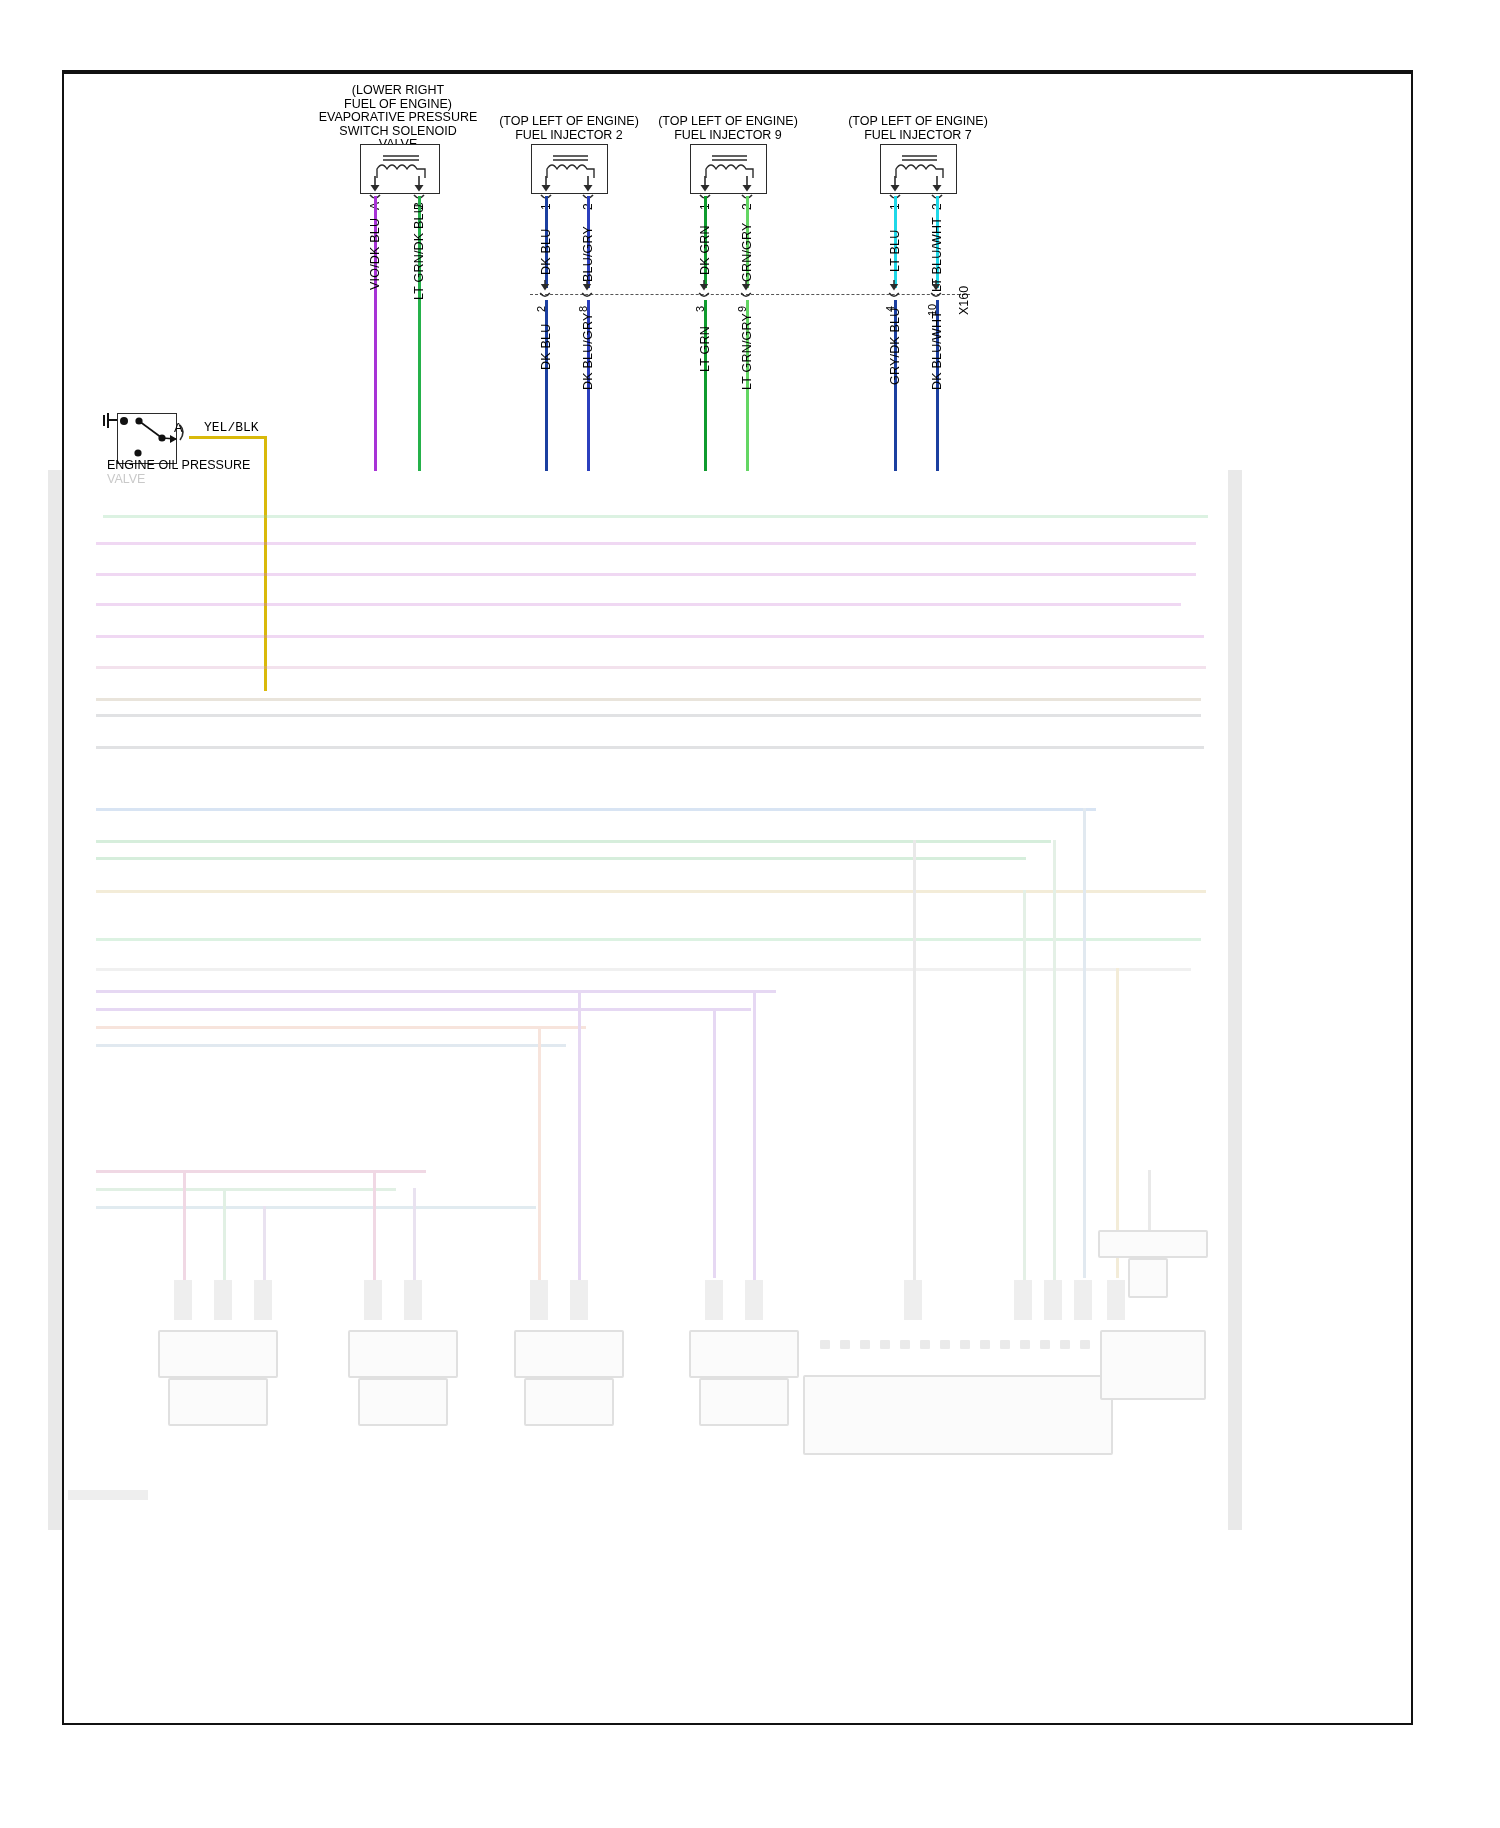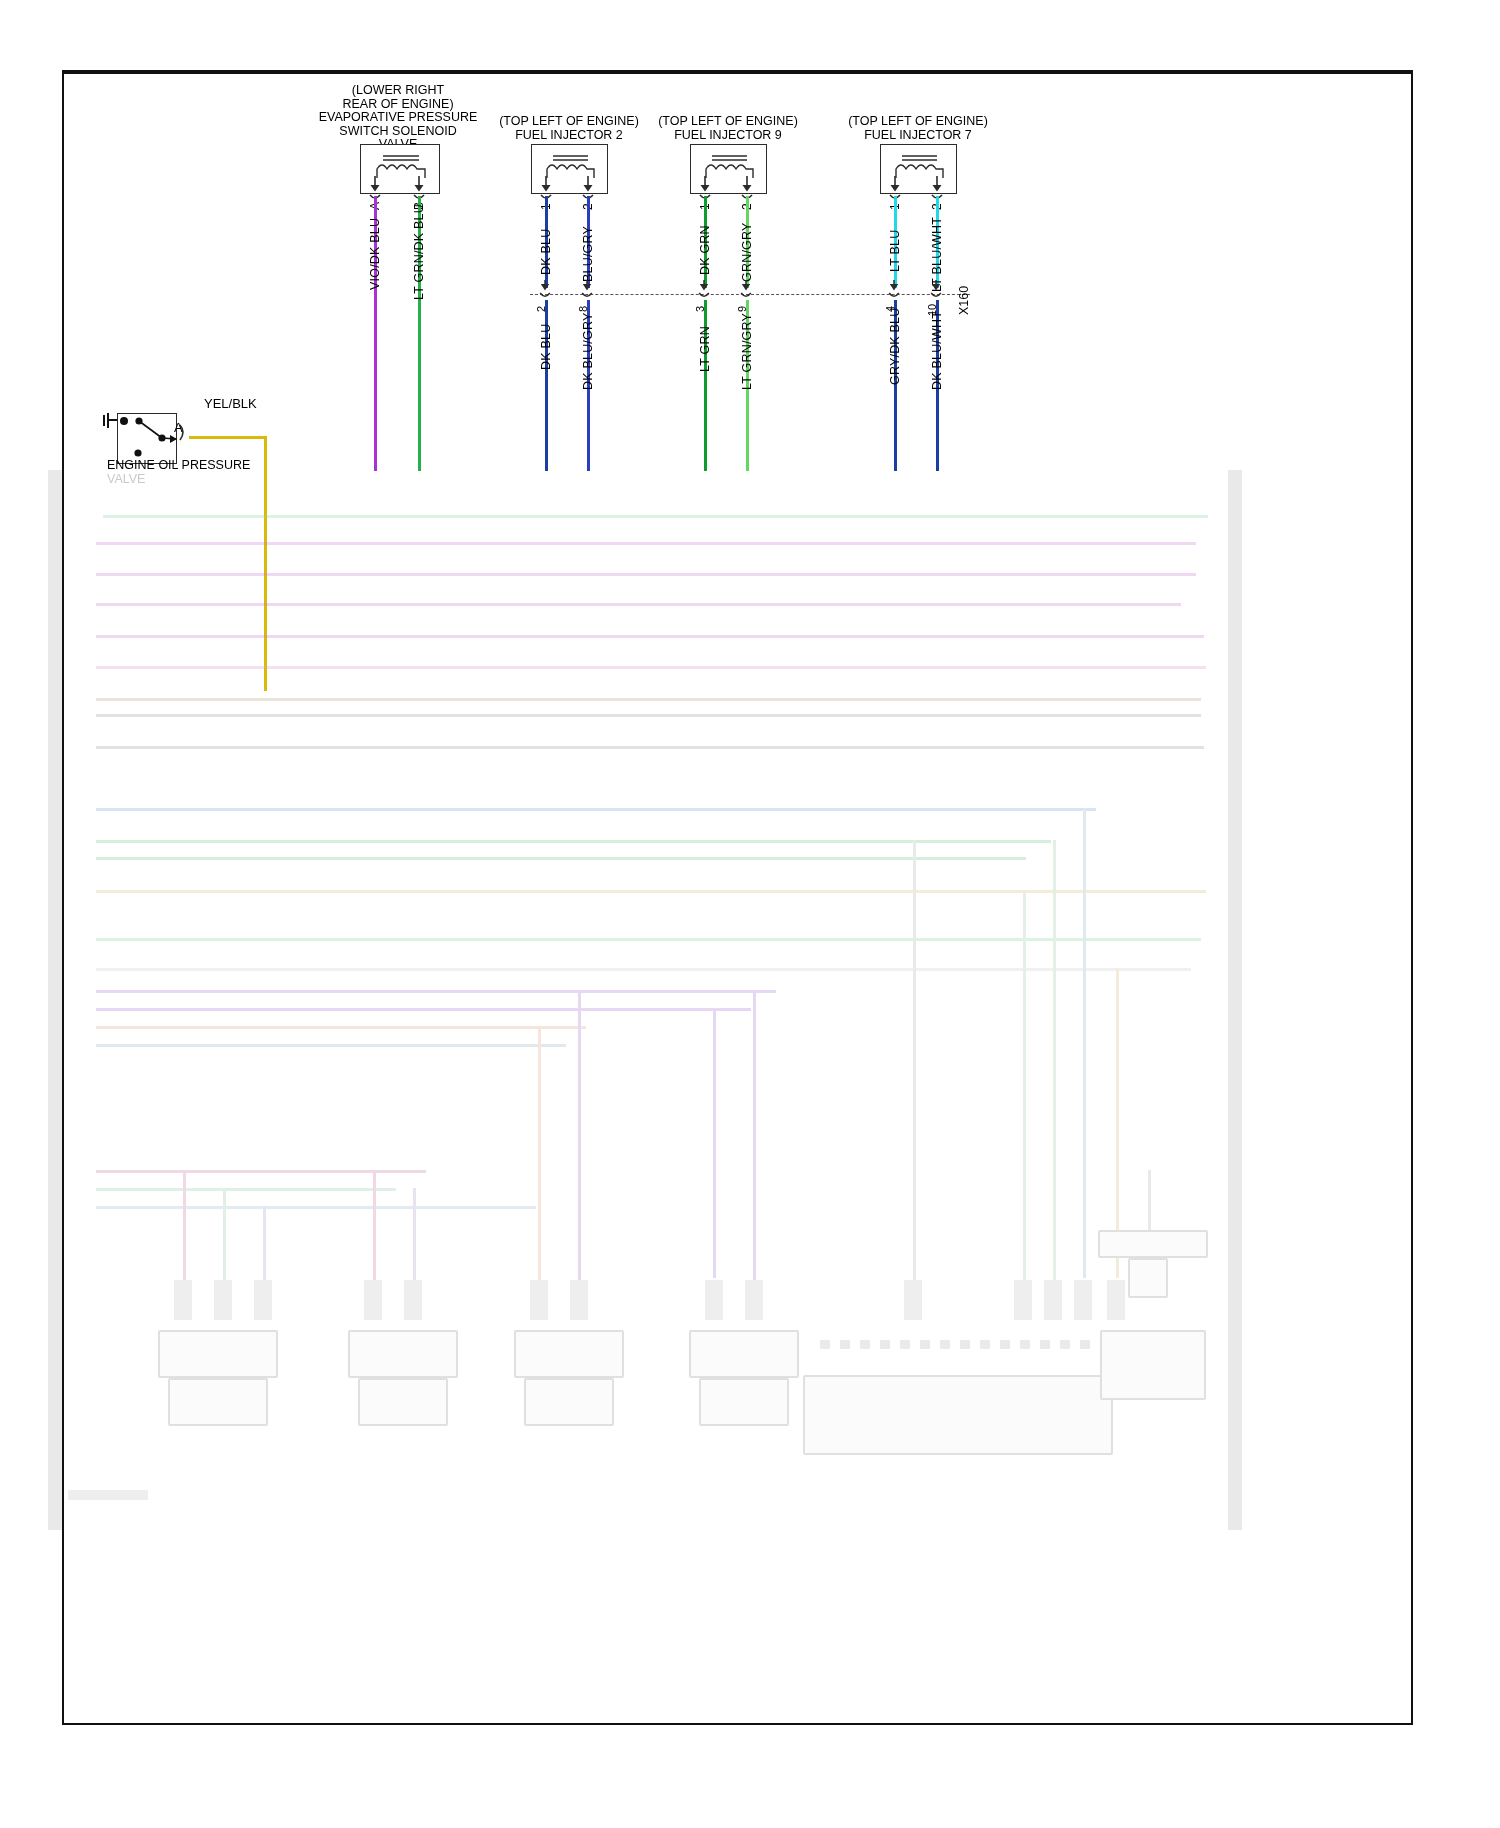--- a/index.html
+++ b/index.html
@@ -88,21 +88,21 @@
 </head>
 <body>
 
 <div id="sheet">
 
   <div class="page-frame"></div>
 
   <div class="comp" style="left:398px; top:84px;">
     <div class="comp-title" style="top:0;">
       <div>(LOWER RIGHT</div>
-      <div>REAR OF ENGINE)</div>
+      <div>FUEL OF ENGINE)</div>
       <div>EVAPORATIVE PRESSURE</div>
       <div>SWITCH SOLENOID</div>
       <div>VALVE</div>
     </div>
   </div>
 
   <div class="comp-box" style="left:360px; top:144px; width:80px; height:50px;">
     <svg width="80" height="50" viewBox="0 0 80 50">
       <line x1="22" y1="11" x2="58" y2="11" stroke="#2b2b2b" stroke-width="1.4"></line>
       <line x1="22" y1="15" x2="58" y2="15" stroke="#2b2b2b" stroke-width="1.4"></line>
@@ -301,21 +301,21 @@
   <svg style="position:absolute; left:101px; top:412px;" width="20" height="20">
     <line x1="3" y1="3" x2="3" y2="14" stroke="#111" stroke-width="2"></line>
     <line x1="7" y1="1" x2="7" y2="16" stroke="#111" stroke-width="2"></line>
     <line x1="7" y1="8" x2="16" y2="8" stroke="#111" stroke-width="2"></line>
   </svg>
 
   <svg style="position:absolute; left:177px; top:423px;" width="16" height="22">
     <path d="M3,2 Q9,9 3,17" fill="none" stroke="#2b2b2b" stroke-width="1.6"></path>
   </svg>
   <div class="hlabel" style="left:174px; top:420px;">A</div>
-  <div class="hlabel" style="left:204px; top:396px;">YEL/BLK</div>
+  <div class="hlabel" style="left:204px; top:420px;font-family:Liberation Mono, monospace;">YEL/BLK</div>
   <div class="hlabel" style="left:107px; top:458px; font-size:12.5px;">ENGINE OIL PRESSURE</div>
   <div class="hlabel" style="left:107px; top:472px; font-size:12.5px; color:#c9c9c9;">VALVE</div>
 
   <div class="wire hw" style="left:189px; top:436px; width:77px; background:#d9b90a;"></div>
   <div class="wire vw" style="left:264px; top:436px; height:255px; background:#d9b90a;"></div>
 
   <div id="faded">
     <div class="grey-rail"></div>
     <div class="grey-rail-r"></div>
 

